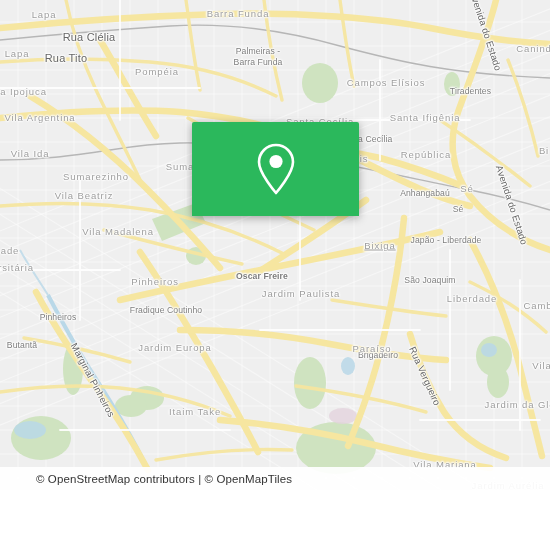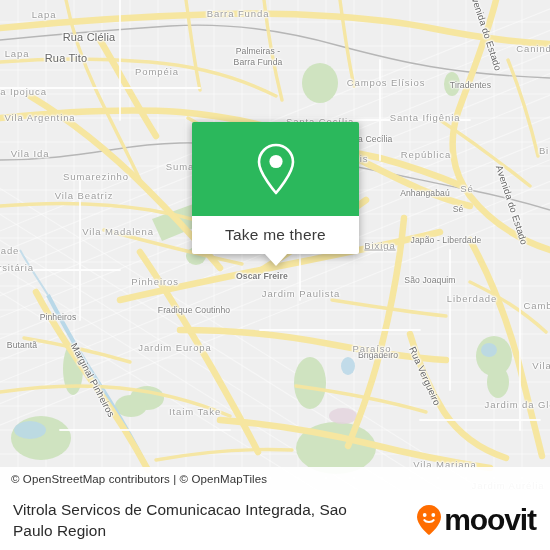--- a/index.html
+++ b/index.html
@@ -34,21 +34,21 @@
   .lbl.place  { color: #9d9d9d; letter-spacing: .9px; }
   .lbl.poi    { color: #7d7d7d; letter-spacing: .1px; }
   .lbl.street { color: #666; letter-spacing: .2px; }
   .lbl.big    { font-size: 11px; }
   .lbl.sm     { font-size: 8.6px; }
 
   
   .attrib-strip {
     position: absolute; left: 0; bottom: 0; width: 550px; height: 23px;
     background: rgba(255,255,255,.92);
-    display: flex; align-items: center;
+    display: flex; align-items: center; padding-left: 25px;
   }
   .attrib-text {
     font-size: 11.5px; color: #333; padding-left: 11px;
     letter-spacing: .1px;
   }
 
   
   .popup {
     position: absolute; left: 192px; top: 122px;
     width: 167px;
@@ -234,21 +234,21 @@
         <div class="lbl place" style="left: 238px; top: 13px;">Barra Funda</div>
         <div class="lbl street" style="left: 486px; top: 31px; transform: translate(-50%, -50%) rotate(72deg);">Avenida do Estado</div>
         <div class="lbl street big" style="left: 89px; top: 37px;">Rua Clélia</div>
         <div class="lbl poi sm" style="left: 258px; top: 51px;">Palmeiras -</div>
         <div class="lbl poi sm" style="left: 258px; top: 62px;">Barra Funda</div>
         <div class="lbl place" style="left: 534px; top: 48px;">Canind</div>
         <div class="lbl place" style="left: 17px; top: 53px;">Lapa</div>
         <div class="lbl street big" style="left: 66px; top: 58px;">Rua Tito</div>
         <div class="lbl place" style="left: 157px; top: 71px;">Pompéia</div>
         <div class="lbl place" style="left: 386px; top: 82px;">Campos Elísios</div>
-        <div class="lbl poi sm" style="left: 466px; top: 85px; padding-left: 9px;">Tiradentes</div>
+        <div class="lbl poi sm" style="left: 466px; top: 91px; padding-left: 9px;">Tiradentes</div>
         <div class="lbl place" style="left: 22px; top: 91px;">la Ipojuca</div>
         <div class="lbl place" style="left: 425px; top: 117px;">Santa Ifigênia</div>
         <div class="lbl place" style="left: 320px; top: 121px;">Santa Cecília</div>
         <div class="lbl place" style="left: 40px; top: 117px;">Vila Argentina</div>
         <div class="lbl poi sm" style="left: 374px; top: 139px;">ta Cecília</div>
         <div class="lbl place" style="left: 426px; top: 154px;">República</div>
         <div class="lbl place" style="left: 364px; top: 158px;">is</div>
         <div class="lbl place" style="left: 30px; top: 153px;">Vila Ida</div>
         <div class="lbl place" style="left: 544px; top: 150px;">Bi</div>
         <div class="lbl place" style="left: 96px; top: 176px;">Sumarezinho</div>
@@ -261,21 +261,21 @@
         <div class="lbl place" style="left: 118px; top: 231px;">Vila Madalena</div>
         <div class="lbl poi sm" style="left: 446px; top: 240px;">Japão - Liberdade</div>
         <div class="lbl place" style="left: 380px; top: 245px; text-decoration: underline;">Bixiga</div>
         <div class="lbl place" style="left: 10px; top: 250px; text-align: center;">ade</div>
         <div class="lbl place" style="left: 16px; top: 267px;">rsitária</div>
         <div class="lbl poi sm" style="left: 262px; top: 276px; font-weight: bold;">Oscar Freire</div>
         <div class="lbl place" style="left: 155px; top: 281px;">Pinheiros</div>
         <div class="lbl poi sm" style="left: 430px; top: 280px;">São Joaquim</div>
         <div class="lbl place" style="left: 301px; top: 293px;">Jardim Paulista</div>
         <div class="lbl place" style="left: 472px; top: 298px;">Liberdade</div>
-        <div class="lbl poi sm" style="left: 166px; top: 310px; margin-left: 28px;">Fradique Coutinho</div>
+        <div class="lbl poi sm" style="left: 166px; top: 310px;">Fradique Coutinho</div>
         <div class="lbl poi sm" style="left: 58px; top: 317px;">Pinheiros</div>
         <div class="lbl place" style="left: 538px; top: 305px;">Camb</div>
         <div class="lbl poi sm" style="left: 378px; top: 325px; margin-top: 30px;">Brigadeiro</div>
         <div class="lbl poi sm" style="left: 22px; top: 345px;">Butantã</div>
         <div class="lbl place" style="left: 175px; top: 347px;">Jardim Europa</div>
         <div class="lbl place" style="left: 372px; top: 348px;">Paraíso</div>
         <div class="lbl street" style="left: 93px; top: 380px; transform: translate(-50%, -50%) rotate(62deg);">Marginal Pinheiros</div>
         <div class="lbl street" style="left: 425px; top: 376px; transform: translate(-50%, -50%) rotate(66deg);">Rua Vergueiro</div>
         <div class="lbl place" style="left: 542px; top: 365px;">Vila</div>
         <div class="lbl place" style="left: 520px; top: 404px;">Jardim da Gló</div>
@@ -284,37 +284,21 @@
         <div class="lbl place" style="left: 508px; top: 485px;">Jardim Aurélia</div>
       </div>
 
     <div class="popup">
       <div class="popup-head">
         <svg width="42" height="54" viewBox="0 0 42 54">
           <path d="M21 3 C11.6 3 4 10.6 4 20 C4 31.5 21 51 21 51 C21 51 38 31.5 38 20 C38 10.6 30.4 3 21 3 Z" fill="none" stroke="#ffffff" stroke-width="2.6" stroke-linejoin="round"></path>
           <circle cx="21" cy="19.5" r="6.6" fill="#ffffff"></circle>
         </svg>
       </div>
-      <div class="popup-foot">
-        <span class="popup-foot-label">Take me there</span>
-        <span class="popup-tail"></span>
-      </div>
     </div>
 
     <div class="attrib-strip">
       <span class="attrib-text">© OpenStreetMap contributors | © OpenMapTiles</span>
     </div>
   </div>
 
-  <div class="footer">
-    <div class="footer-title">Vitrola Servicos de Comunicacao Integrada, Sao Paulo Region</div>
-    <div class="brand">
-      <svg width="26" height="32" viewBox="0 0 26 32">
-        <path d="M13 1 C6.4 1 1 6.4 1 13 C1 20 10 29 13 31 C16 29 25 20 25 13 C25 6.4 19.6 1 13 1 Z" fill="#ff6d00"></path>
-        <circle cx="8.7" cy="11" r="1.9" fill="#ffffff"></circle>
-        <circle cx="17.3" cy="11" r="1.9" fill="#ffffff"></circle>
-        <path d="M8.4 16.2 C10 18.6 16 18.6 17.6 16.2" fill="none" stroke="#ffffff" stroke-width="2.1" stroke-linecap="round"></path>
-      </svg>
-      <span class="brand-word">moovit</span>
-    </div>
-  </div>
 
 </div>
 
 </body></html>

